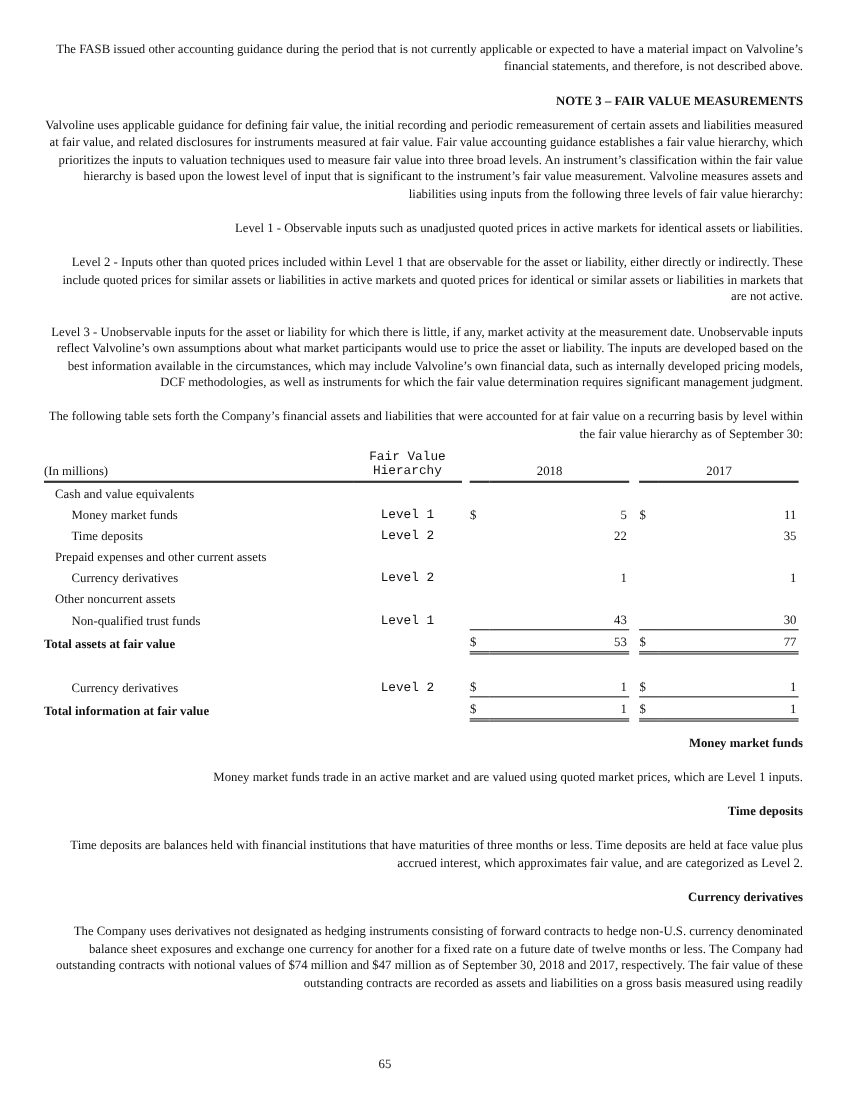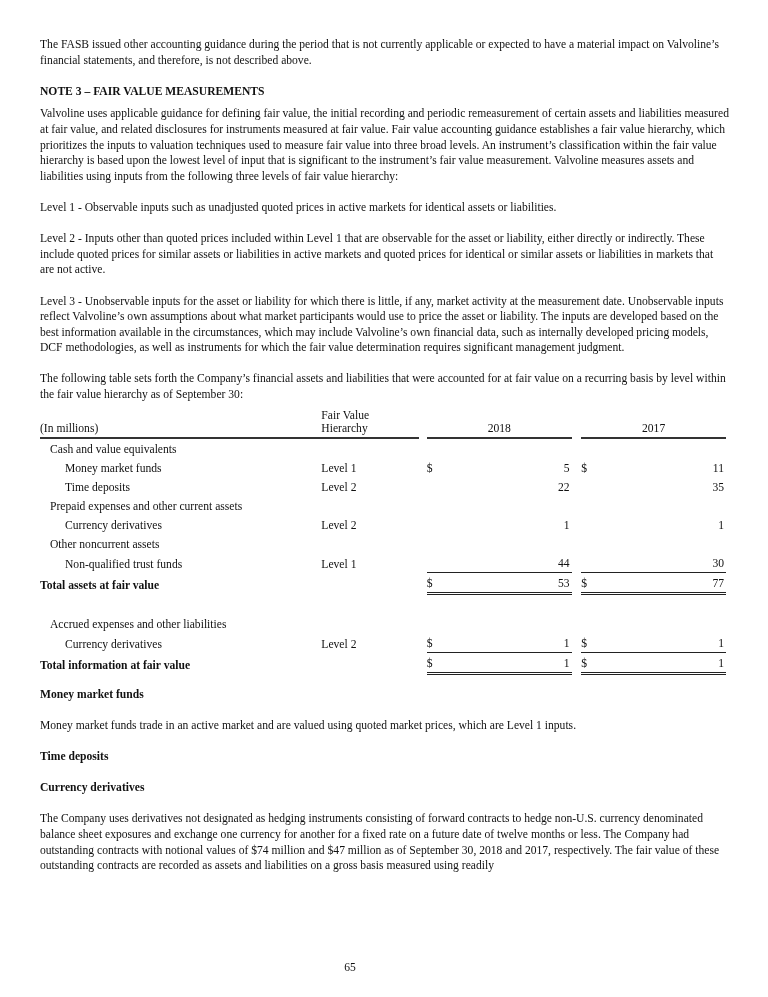--- a/index.html
+++ b/index.html
@@ -2,29 +2,29 @@
 <html><head>
 <meta charset="utf-8">
 <style>
   html, body { margin: 0; padding: 0; background: #ffffff; }
   body {
     width: 768px; height: 997px; position: relative; overflow: hidden;
     font-family: "Liberation Serif", "DejaVu Serif", serif;
     color: #111; font-size: 11.6px; line-height: 15.6px;
   }
   .page { position: absolute; left: 40px; top: 37px; width: 690px; }
-  p { margin: 0; }
+  p { margin: 0; text-align: right; }
   .para { margin-bottom: 15.6px; }
   .heading { font-weight: bold; margin-bottom: 15.6px; }
   .note-heading { font-weight: bold; margin-bottom: 7px; }
 
   table.fv { border-collapse: collapse; width: 686px; margin-top: 2px; margin-bottom: 12px; }
   table.fv td { padding: 0; height: 19px; vertical-align: bottom; white-space: nowrap; }
   .c-label { width: 262px; }
-  .c-level { width: 100px; text-align: left; }
+  .c-level { width: 100px; text-align: center; font-family: Liberation Mono, monospace; }
   .c-gap { width: 8px; }
   .c-dol { width: 18px; text-align: left; }
   .c-amt { width: 130px; text-align: right; padding-right: 2px !important; }
   .c-sep { width: 10px; }
   .hdr td { height: 30px; line-height: 13px; padding-bottom: 2px !important; }
   .hdr .ul { border-bottom: 2px solid #333; }
   .hdr .year { text-align: center; }
   .ind1 { padding-left: 10px !important; }
   .ind2 { padding-left: 25px !important; }
   .bold { font-weight: bold; }
@@ -96,41 +96,38 @@
       <td class="c-amt">1</td>
     </tr>
     <tr>
       <td class="ind1" colspan="8">Other noncurrent assets</td>
     </tr>
     <tr>
       <td class="c-label ind2">Non-qualified trust funds</td>
       <td class="c-level">Level 1</td>
       <td class="c-gap"></td>
       <td class="c-dol"></td>
-      <td class="c-amt">44</td>
+      <td class="c-amt">43</td>
       <td class="c-sep"></td>
       <td class="c-dol"></td>
       <td class="c-amt">30</td>
     </tr>
     <tr>
       <td class="c-label bold">Total assets at fair value</td>
       <td class="c-level"></td>
       <td class="c-gap"></td>
       <td class="c-dol top-line dbl">$</td>
       <td class="c-amt top-line dbl">53</td>
       <td class="c-sep"></td>
       <td class="c-dol top-line dbl">$</td>
       <td class="c-amt top-line dbl">77</td>
     </tr>
     <tr class="spacer">
           <td colspan="8"></td>
         </tr>
-    <tr>
-      <td class="ind1" colspan="8">Accrued expenses and other liabilities</td>
-    </tr>
     <tr>
       <td class="c-label ind2">Currency derivatives</td>
       <td class="c-level">Level 2</td>
       <td class="c-gap"></td>
       <td class="c-dol">$</td>
       <td class="c-amt">1</td>
       <td class="c-sep"></td>
       <td class="c-dol">$</td>
       <td class="c-amt">1</td>
     </tr>
@@ -143,17 +140,18 @@
       <td class="c-sep"></td>
       <td class="c-dol top-line dbl">$</td>
       <td class="c-amt top-line dbl">1</td>
     </tr>
   </tbody>
     </table>
 
   <p class="heading">Money market funds</p>
   <p class="para">Money market funds trade in an active market and are valued using quoted market prices, which are Level 1 inputs.</p>
   <p class="heading">Time deposits</p>
+  <p class="para">Time deposits are balances held with financial institutions that have maturities of three months or less. Time deposits are held at face value plus accrued interest, which approximates fair value, and are categorized as Level 2.</p>
   <p class="heading">Currency derivatives</p>
   <p class="para">The Company uses derivatives not designated as hedging instruments consisting of forward contracts to hedge non-U.S. currency denominated balance sheet exposures and exchange one currency for another for a fixed rate on a future date of twelve months or less. The Company had outstanding contracts with notional values of $74 million and $47 million as of September 30, 2018 and 2017, respectively. The fair value of these outstanding contracts are recorded as assets and liabilities on a gross basis measured using readily</p>
 </div>
 
 <div class="pagenum">65</div>
 
 </body></html>

